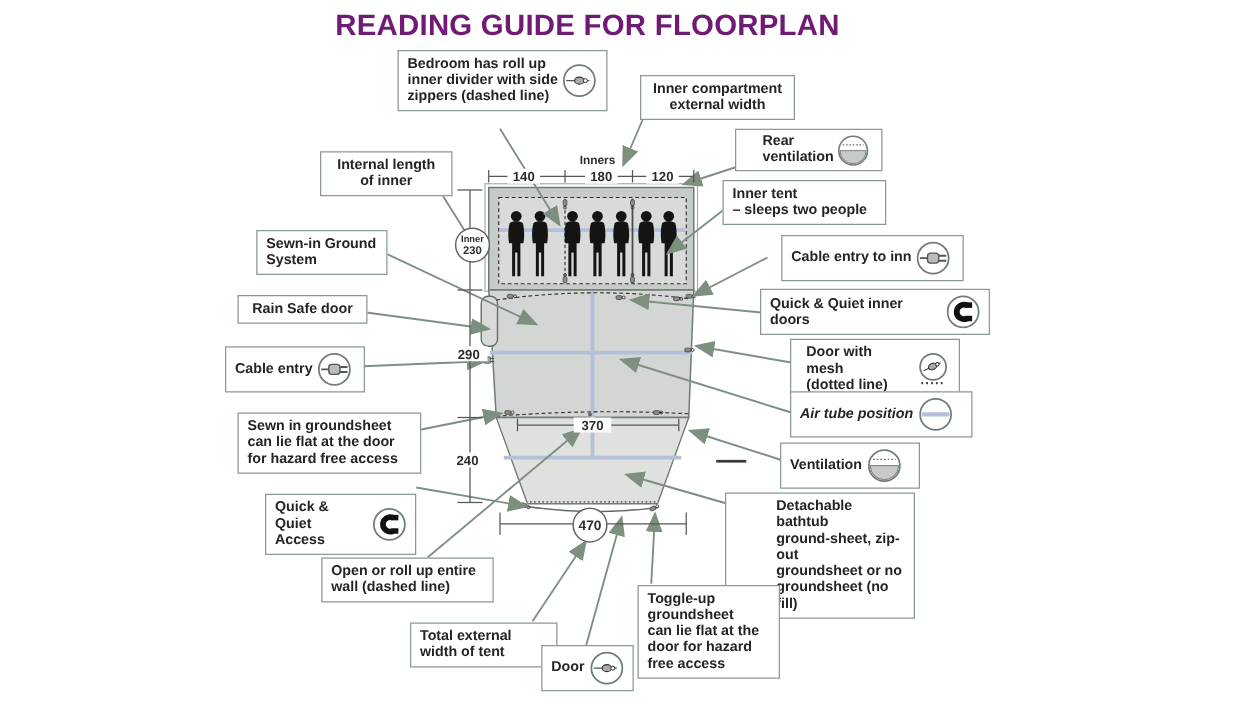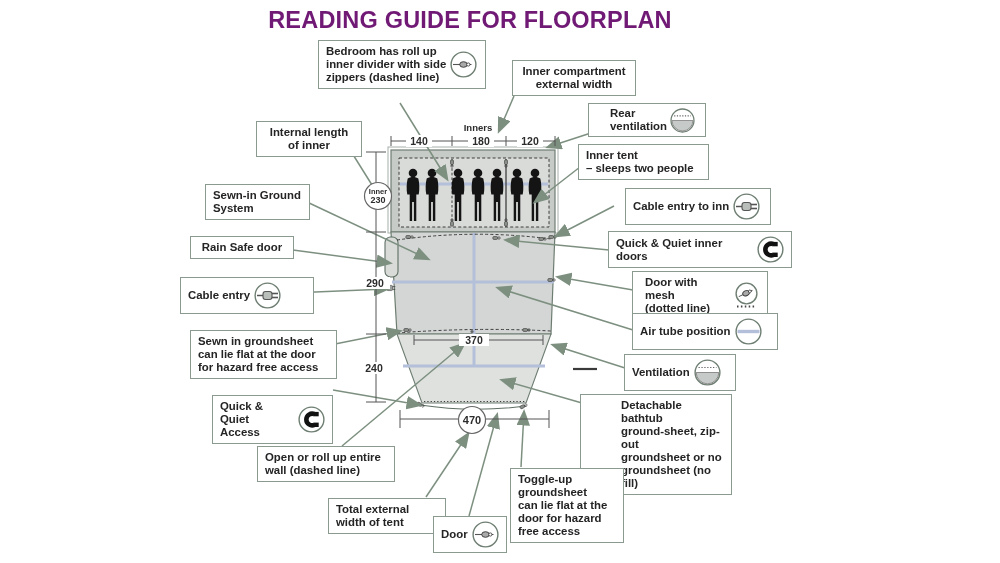--- a/index.html
+++ b/index.html
@@ -236,21 +236,21 @@
     <span class="ic">
       <svg width="27" height="27" viewBox="0 0 27 27">
           <circle cx="13.5" cy="13.5" r="12.4" fill="#fff" stroke="#6e7e72" stroke-width="1.4"></circle>
           <path d="M16.5,8.2 A5.8,5.8 0 1,0 16.5,18.8" fill="none" stroke="#111" stroke-width="4.6"></path>
           <rect x="15.5" y="5.9" width="5.2" height="4.4" fill="#111"></rect>
           <rect x="15.5" y="16.6" width="5.2" height="4.4" fill="#111"></rect>
         </svg>
     </span>
   </div>
 
-  <div class="callout" style="left:180px;top:277px;width:134px;">
+  <div class="callout" style="left:180px;top:277px;width:112px;">
     <span class="txt">Cable entry</span>
     <span class="ic">
       <svg width="27" height="27" viewBox="0 0 27 27">
           <circle cx="13.5" cy="13.5" r="12.4" fill="#fff" stroke="#6e7e72" stroke-width="1.4"></circle>
           <line x1="3" y1="13.5" x2="9" y2="13.5" stroke="#555" stroke-width="1.5"></line>
           <rect x="9" y="9.5" width="9" height="8" rx="2.5" fill="#b9beba" stroke="#555" stroke-width="1.1"></rect>
           <line x1="18" y1="11.5" x2="24" y2="11.5" stroke="#555" stroke-width="1.6"></line>
           <line x1="18" y1="15.5" x2="24" y2="15.5" stroke="#555" stroke-width="1.6"></line>
         </svg>
     </span>
@@ -265,21 +265,21 @@
           <g transform="rotate(-25 13.5 11)">
             <line x1="5" y1="11" x2="20" y2="11" stroke="#555" stroke-width="1"></line>
             <ellipse cx="13" cy="11" rx="3.4" ry="2.5" fill="#aaa" stroke="#333" stroke-width="0.9"></ellipse>
             <circle cx="17.2" cy="11" r="1.4" fill="#fff" stroke="#333" stroke-width="0.8"></circle>
           </g>
           <line x1="4" y1="24.5" x2="23" y2="24.5" stroke="#444" stroke-width="1.8" stroke-dasharray="1.5 2.4"></line>
         </svg>
     </span>
   </div>
 
-  <div class="callout" style="left:632px;top:313px;width:146px;">
+  <div class="callout" style="left:632px;top:313px;width:146px;font-style:italic;">
     <span class="txt">Air tube position</span>
     <span class="ic">
       <svg width="27" height="27" viewBox="0 0 27 27">
           <circle cx="13.5" cy="13.5" r="12.4" fill="#fff" stroke="#6e7e72" stroke-width="1.4"></circle>
           <line x1="2.5" y1="13.5" x2="24.5" y2="13.5" stroke="#b4c0da" stroke-width="3.4"></line>
         </svg>
     </span>
   </div>
 
   <div class="callout" style="left:190px;top:330px;width:147px;">

